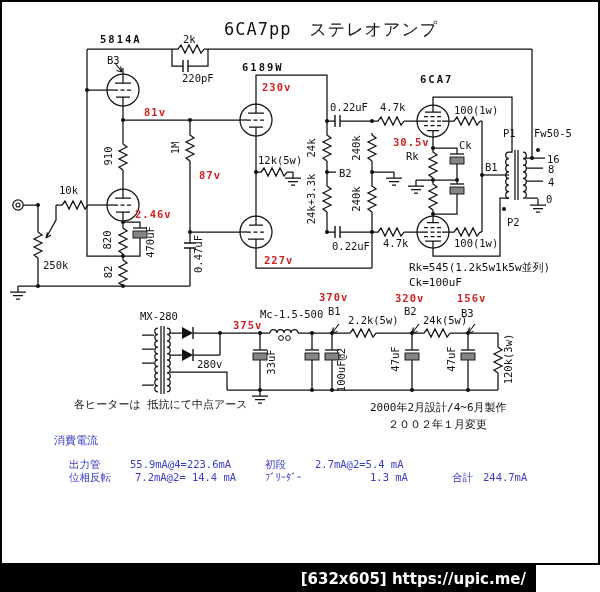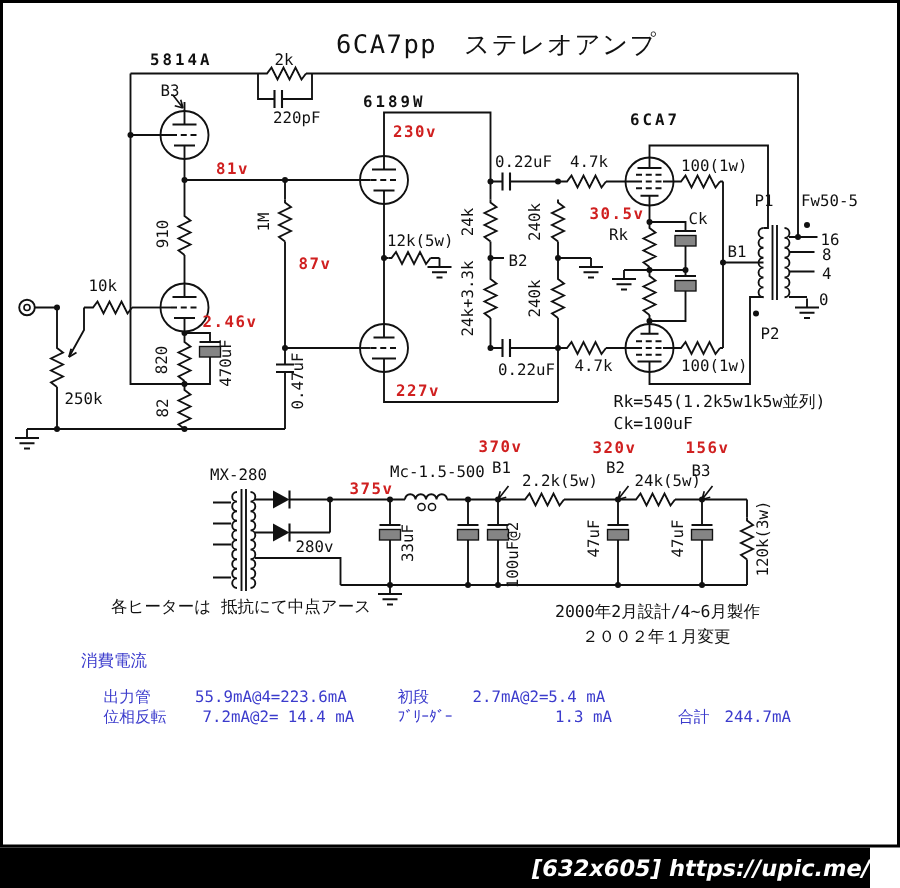--- a/index.html
+++ b/index.html
@@ -1,22 +1,22 @@
 <!DOCTYPE html>
 <html><head>
 <meta charset="utf-8">
 <style>
   html,body{margin:0;padding:0;background:#fff;}
   .page{position:relative;width:600px;height:592px;background:#fff;overflow:hidden;
         font-family:"DejaVu Sans Mono",monospace;}
   .frame{position:absolute;left:0;top:0;width:596px;height:561px;border:2px solid #000;background:#fff;}
-  .footer{position:absolute;left:0;top:565px;width:580px;height:27px;background:#000;
+  .footer{position:absolute;left:0;top:565px;width:536px;height:27px;background:#000;
           color:#fff;display:flex;align-items:center;justify-content:flex-end;
-          font-family:"DejaVu Sans",sans-serif;font-weight:bold;font-style:italic;
-          font-size:15px;box-sizing:border-box;}
+          font-family:"DejaVu Sans",sans-serif;font-weight:bold;
+          font-size:15px;padding-right:10px;box-sizing:border-box;}
   svg{display:block;}
   svg text{font-family:"DejaVu Sans Mono",monospace;font-size:10.5px;fill:#111;}
   text.bold{font-weight:bold;letter-spacing:2px;}
   text.red{fill:#d02020;font-weight:bold;letter-spacing:1px;}
   text.blue{fill:#3b3bcc;}
   text.big{font-size:17px;letter-spacing:1px;}
   text.note{font-size:11px;}
   .wire{stroke:#111;stroke-width:1.25;fill:none;}
   .dash{stroke:#111;stroke-width:1.25;fill:none;stroke-dasharray:4 2.5;}
   .dot{fill:#111;}

